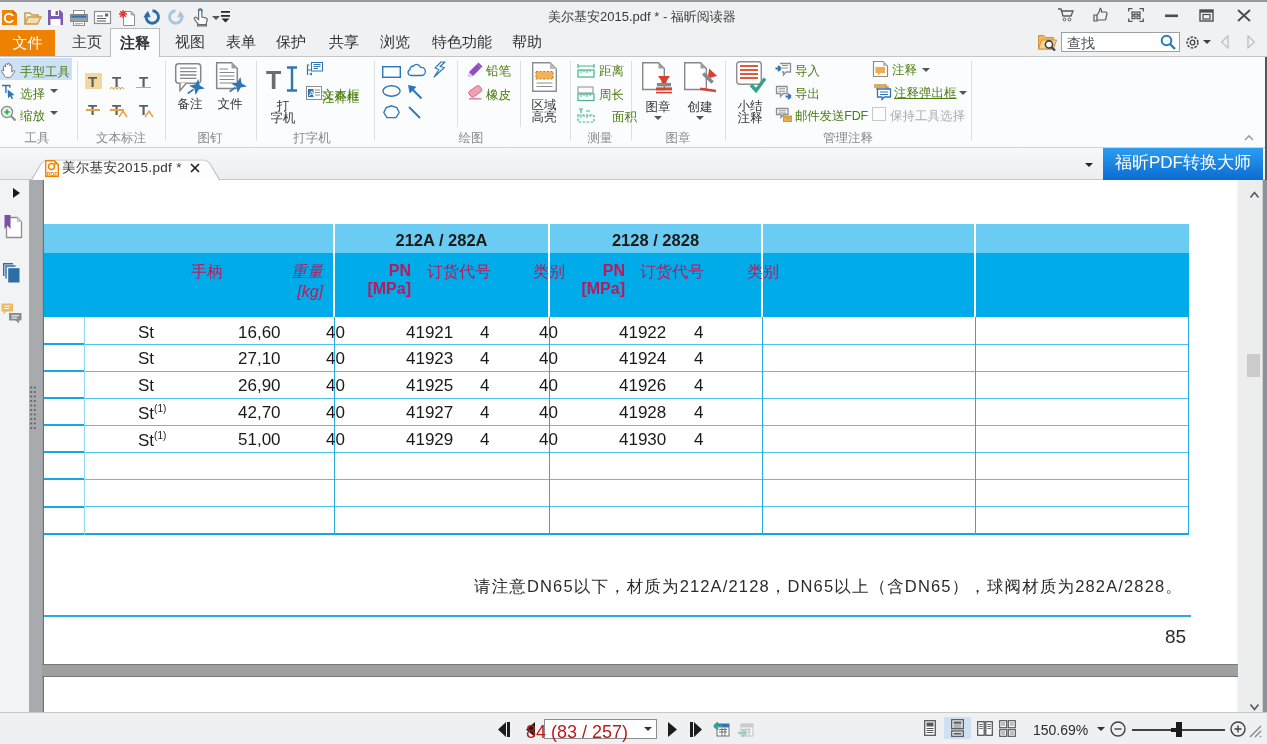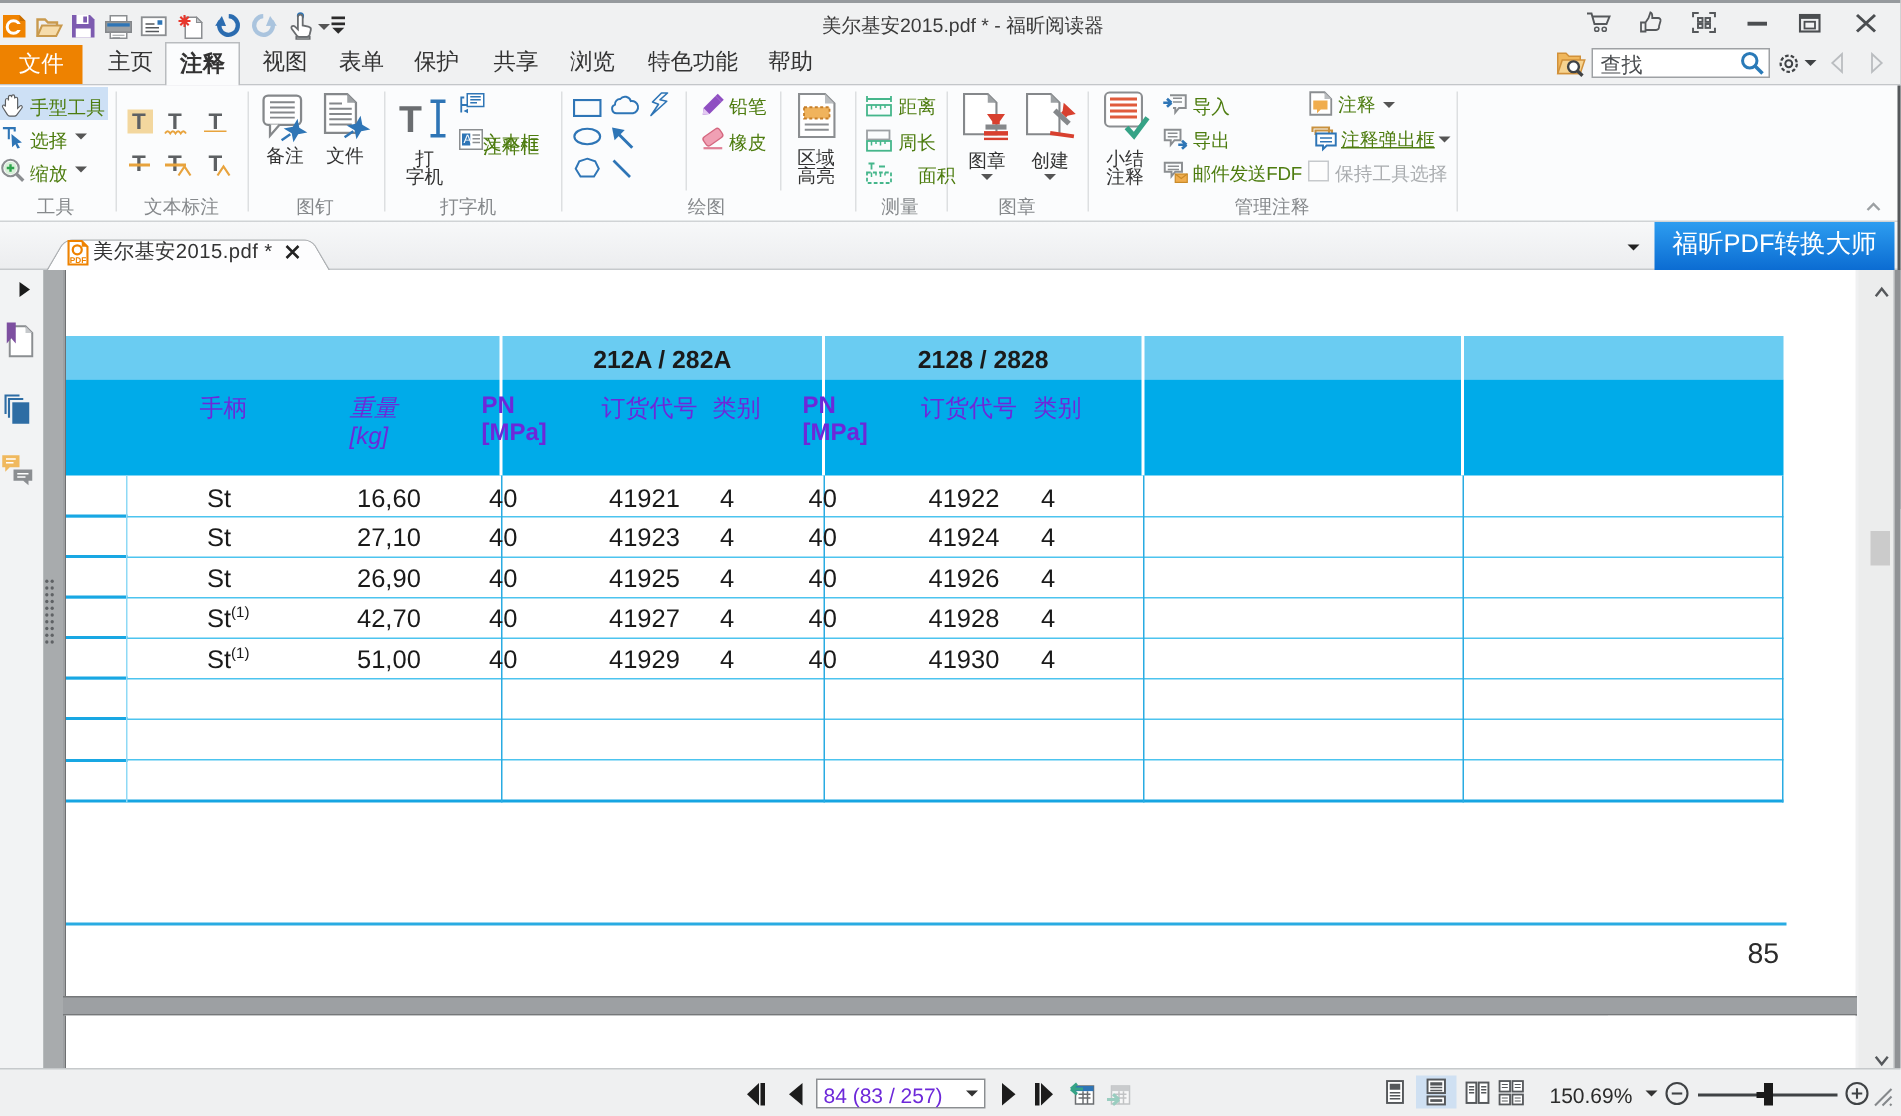--- a/index.html
+++ b/index.html
@@ -34,21 +34,21 @@
 #pagegap { position:absolute; left:42px; top:484px; width:1196px; height:13px; background:#9da0a3; border-top:1px solid #76787a; border-bottom:1px solid #76787a; }
 #page2 { position:absolute; left:43px; top:497px; width:1194px; height:35px; background:#fff; border-left:1px solid #6e7072; }
 #vscroll { position:absolute; left:1239px; top:0; width:24px; height:532px; background:#eceded; border-right:1px solid #cfd2d4; }
 #vedge { position:absolute; left:1263px; top:0; width:4px; height:532px; background:#8f9295; }
 #redge { position:absolute; left:1265px; top:57px; width:2px; height:123px; background:#55585b; }
 #vthumb { position:absolute; left:1247px; top:174px; width:13px; height:23px; background:#cbcbcb; }
 
 #statusbar { position:absolute; left:0; top:712px; width:1267px; height:32px; background:#eff0f1; border-top:1px solid #c6c9cb; }
 
 .cell { position:absolute; font-weight:normal; font-size:17px; color:#1a1a1a; text-align:left; width:80px; }
-.hcell { position:absolute; font-size:16px; color:#6d28d9; text-align:left; width:90px; }
+.hcell { position:absolute; font-size:16px; color:#be185d; text-align:right; width:90px; }
 .rowline { position:absolute; left:0; width:1145px; height:1.1px; background:#4cc4ef; }
 .rowlineL { position:absolute; left:0; width:41px; height:2.2px; background:#18a7e3; }
 .colline { position:absolute; width:1.3px; background:#29abe2; top:137px; height:218px; }
 .hsep { position:absolute; width:2px; background:#fff; top:43.5px; height:93.5px; }
 sup { font-size:10px; }
 </style>
 </head>
 <body>
 
 <div id="titlebar">
@@ -525,20 +525,21 @@
       <div class="cell" style="left:650px;top:223px;">4</div>
       <div class="cell" style="left:94px;top:250px;">St<sup>(1)</sup></div>
       <div class="cell" style="left:194px;top:250px;">51,00</div>
       <div class="cell" style="left:282px;top:250px;">40</div>
       <div class="cell" style="left:362px;top:250px;">41929</div>
       <div class="cell" style="left:436px;top:250px;">4</div>
       <div class="cell" style="left:495px;top:250px;">40</div>
       <div class="cell" style="left:575px;top:250px;">41930</div>
       <div class="cell" style="left:650px;top:250px;">4</div>
     </div>
+    <div style="position:absolute;left:430px;top:396px;font-size:16.5px;color:#2b2b2b;letter-spacing:1.15px;white-space:nowrap;">请注意DN65以下，材质为212A/2128，DN65以上（含DN65），球阀材质为282A/2828。</div>
     <div style="position:absolute;left:0;top:435px;width:1147px;height:1.6px;background:#29abe2;"></div>
     <div style="position:absolute;left:1121px;top:446px;font-size:19px;color:#2b2b2b;">85</div>
   </div>
   <div id="pagegap"></div>
   <div id="page2"></div>
   <div id="side-icons"></div>
   <div id="side-grip"></div>
   <div id="sidebar-icons">
     <svg width="7" height="10" style="left:13px;top:8px;" viewBox="0 0 7 10">
         <path d="M0 0 L7 5 L0 10 Z" fill="#1a1a1a"></path>
@@ -603,21 +604,21 @@
   <svg width="12" height="15" style="left:498px;top:722px;" viewBox="0 0 12 15">
     <path d="M8 0 L0 7.5 L8 15 Z" fill="#1c1c1c"></path>
     <rect x="9" y="0" width="3" height="15" fill="#1c1c1c"></rect>
   </svg>
 
   <svg width="9" height="15" style="left:526px;top:722px;" viewBox="0 0 9 15">
       <path d="M9 0 L0 7.5 L9 15 Z" fill="#1c1c1c"></path>
     </svg>
 
   <div style="position:absolute;left:544px;top:719px;width:113px;height:20px;background:#fff;border:1px solid #8b8e91;"></div>
-  <div style="position:absolute;left:549px;top:722px;font-size:14px;color:#6d28d9;">84 (83 / 257)</div>
+  <div style="position:absolute;left:526px;top:722px;font-size:18px;color:#b91c1c;">84 (83 / 257)</div>
   <div class="caret" style="left:644px;top:727px;border-top-color:#333;"></div>
 
   <svg width="9" height="15" style="left:668px;top:722px;" viewBox="0 0 9 15">
       <path d="M0 0 L9 7.5 L0 15 Z" fill="#1c1c1c"></path>
     </svg>
 
   <svg width="12" height="15" style="left:690px;top:722px;" viewBox="0 0 12 15">
     <rect x="0" y="0" width="3" height="15" fill="#1c1c1c"></rect>
     <path d="M4 0 L12 7.5 L4 15 Z" fill="#1c1c1c"></path>
   </svg>

